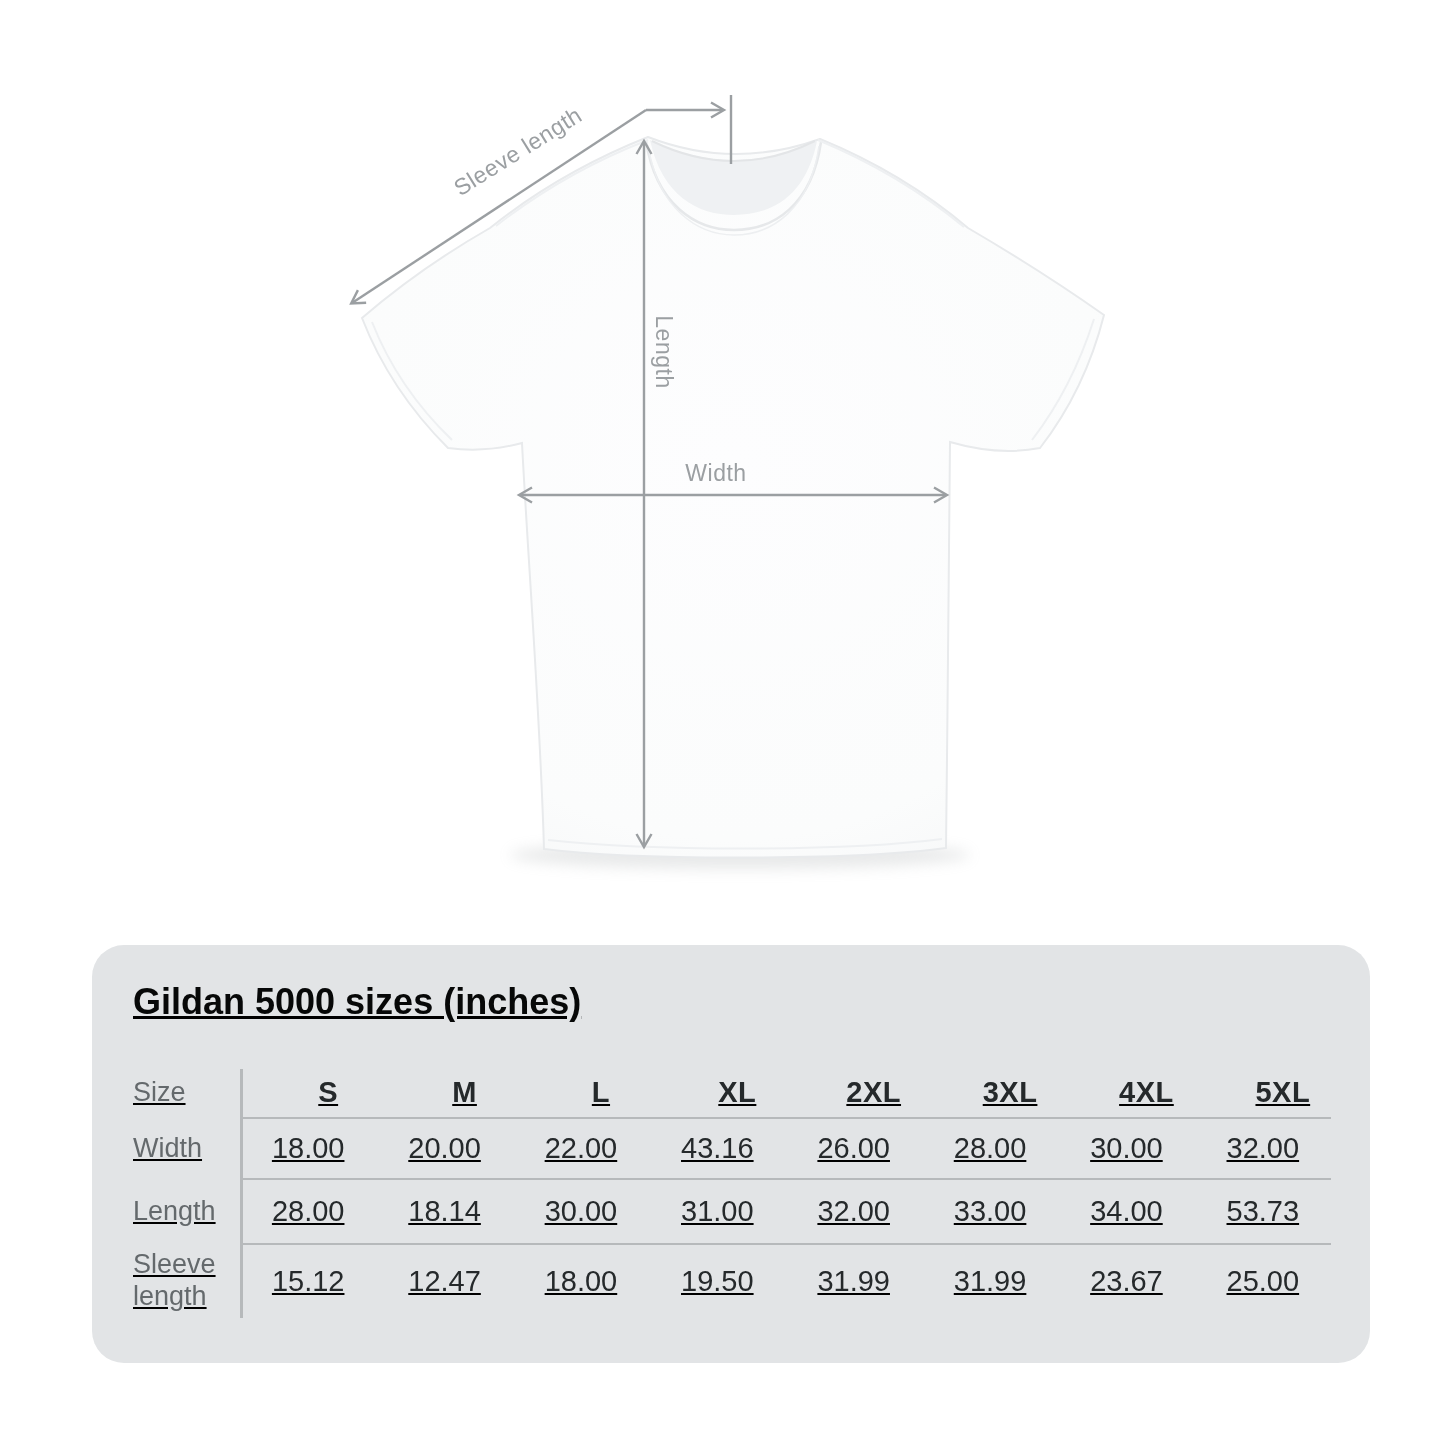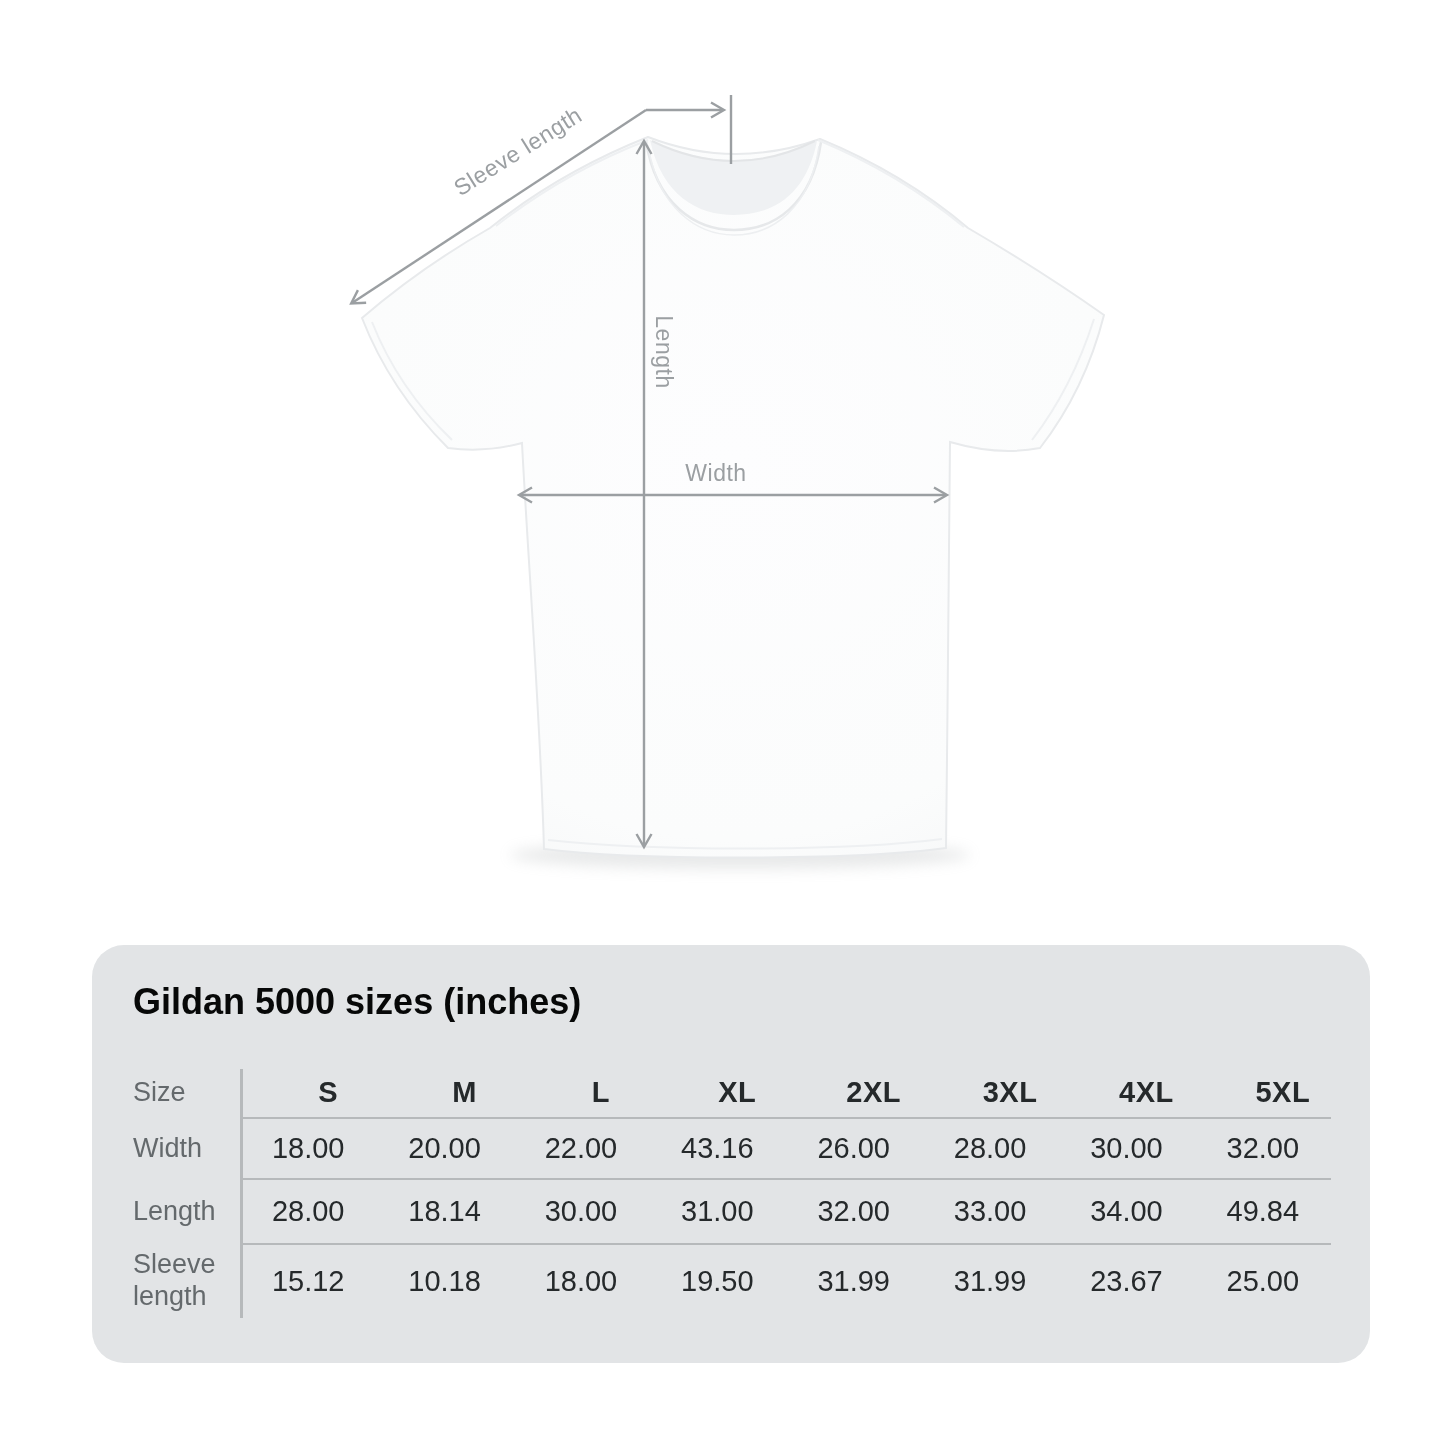--- a/index.html
+++ b/index.html
@@ -41,20 +41,21 @@
   .panel {
     position: absolute;
     left: 92px;
     top: 945px;
     width: 1278px;
     height: 418px;
     background: #e2e4e6;
     border-radius: 32px;
     box-sizing: border-box;
     padding: 36px 39px 0 41px;
+    text-decoration: underline;
   }
   .panel-title {
     margin: 0;
     font-size: 36px;
     line-height: 42px;
     font-weight: bold;
     color: #070808;
     letter-spacing: 0px;
   }
   .size-table {
@@ -201,28 +202,28 @@
       <div class="t-row r-l">
         <div class="hline"></div>
         <div class="cell row-label">Length</div>
         <div class="cell">28.00</div>
         <div class="cell">18.14</div>
         <div class="cell">30.00</div>
         <div class="cell">31.00</div>
         <div class="cell">32.00</div>
         <div class="cell">33.00</div>
         <div class="cell">34.00</div>
-        <div class="cell">49.84</div>
+        <div class="cell">53.73</div>
       </div>
 
       <div class="t-row r-s">
         <div class="hline"></div>
         <div class="cell row-label">Sleeve length</div>
         <div class="cell">15.12</div>
-        <div class="cell">10.18</div>
+        <div class="cell">12.47</div>
         <div class="cell">18.00</div>
         <div class="cell">19.50</div>
         <div class="cell">31.99</div>
         <div class="cell">31.99</div>
         <div class="cell">23.67</div>
         <div class="cell">25.00</div>
       </div>
     </div>
   </div>
 

